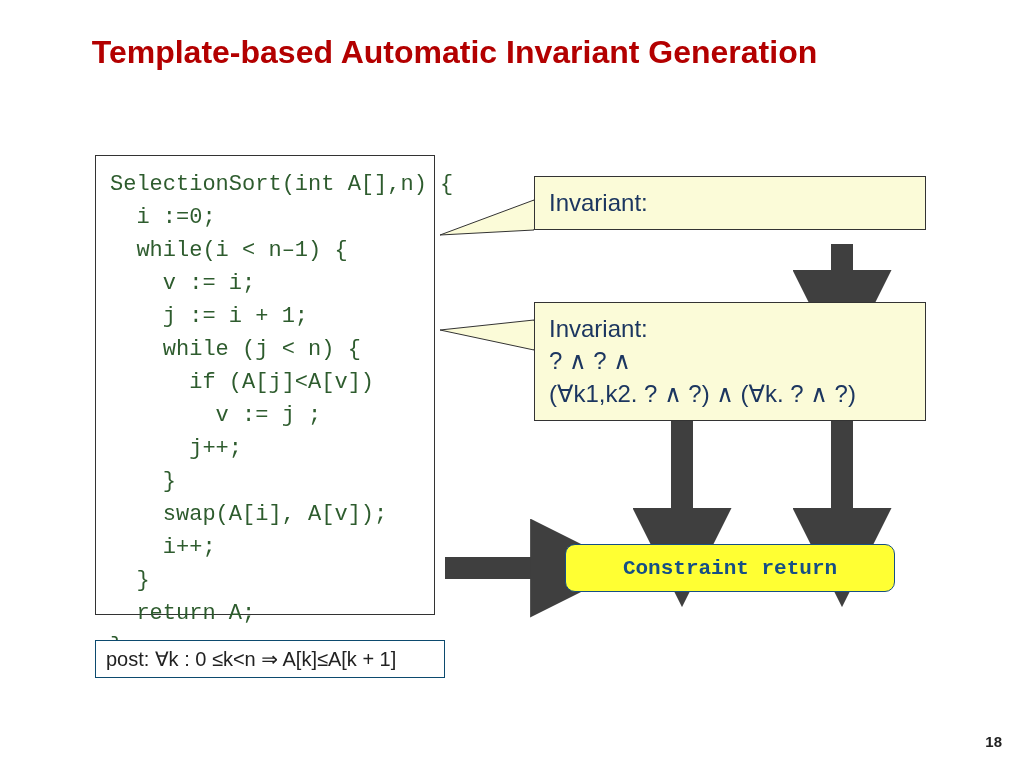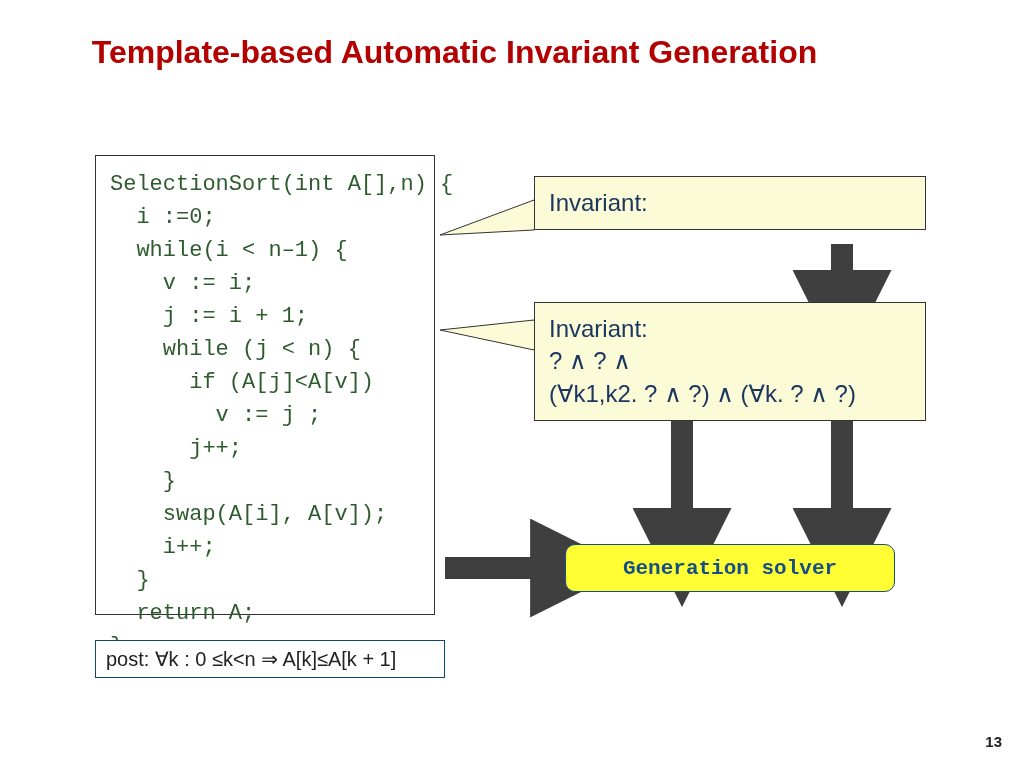--- a/index.html
+++ b/index.html
@@ -151,15 +151,15 @@
 <div class="inv-box inv1">
   <div>Invariant:</div>
 </div>
 
 <div class="inv-box inv2">
   <div>Invariant:</div>
   <div>? ∧ ? ∧</div>
   <div>(∀k1,k2. ? ∧ ?) ∧ (∀k. ? ∧ ?)</div>
 </div>
 
-<div class="solver-box">Generation solver</div>
+<div class="solver-box">Constraint return</div>
 
-<div class="page-num">13</div>
+<div class="page-num">18</div>
 
 </body></html>

